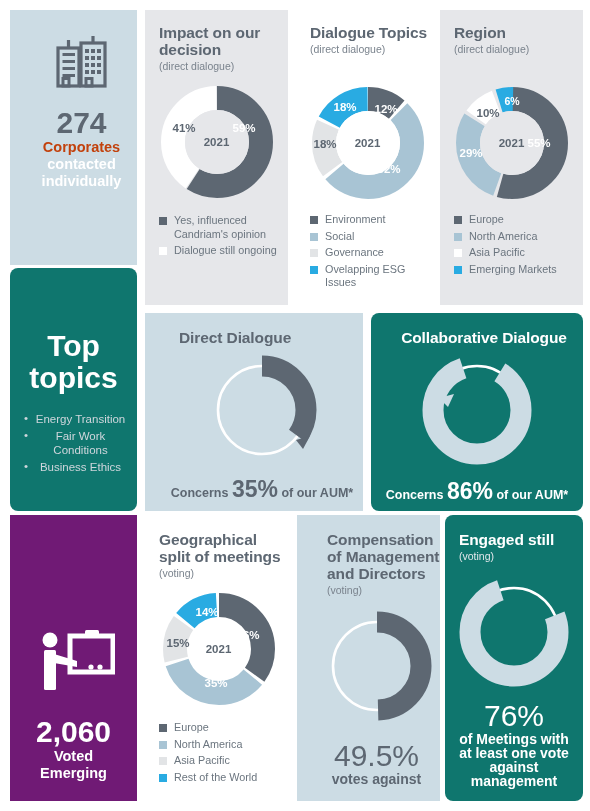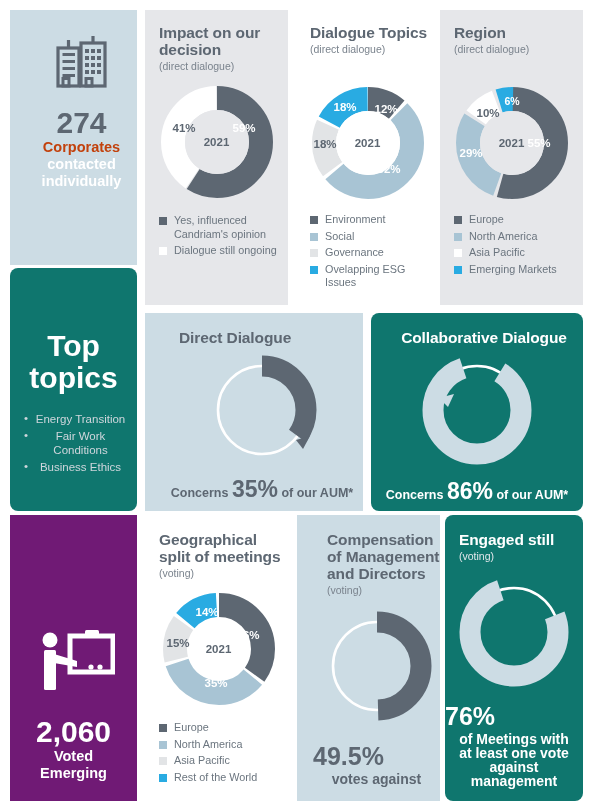--- a/index.html
+++ b/index.html
@@ -60,21 +60,21 @@
   .slicelbl.sm{font-size:10.5px;}
   .lbl-white{color:#ffffff;}
   .lbl-dark{color:#5d6772;}
 
   .concerns{
     text-align:center;font-size:12.5px;font-weight:bold;color:#5d6772;
   }
   .concerns.white{color:#ffffff;}
   .concerns b{font-size:23px;font-weight:bold;}
 
-  .pctbig{font-weight:bold;font-size:25px;line-height:28px;color:#5d6772;}
+  .pctbig{font-weight:normal;font-size:30px;line-height:28px;color:#5d6772;text-align:center;}
   .pctbig.white{color:#ffffff;}
   .pctsub{font-size:14px;line-height:14px;color:#5d6772;text-align:center;font-weight:bold;}
   .pctsub.white{color:#ffffff;}
 </style>
 </head>
 <body>
 
 <div class="panel bg-lightblue" style="left:10px;top:10px;width:127px;height:255px;">
   <div style="width:100%;text-align:center;padding-top:22px;">
     <svg width="62" height="62" viewBox="0 0 62 62" aria-hidden="true">

